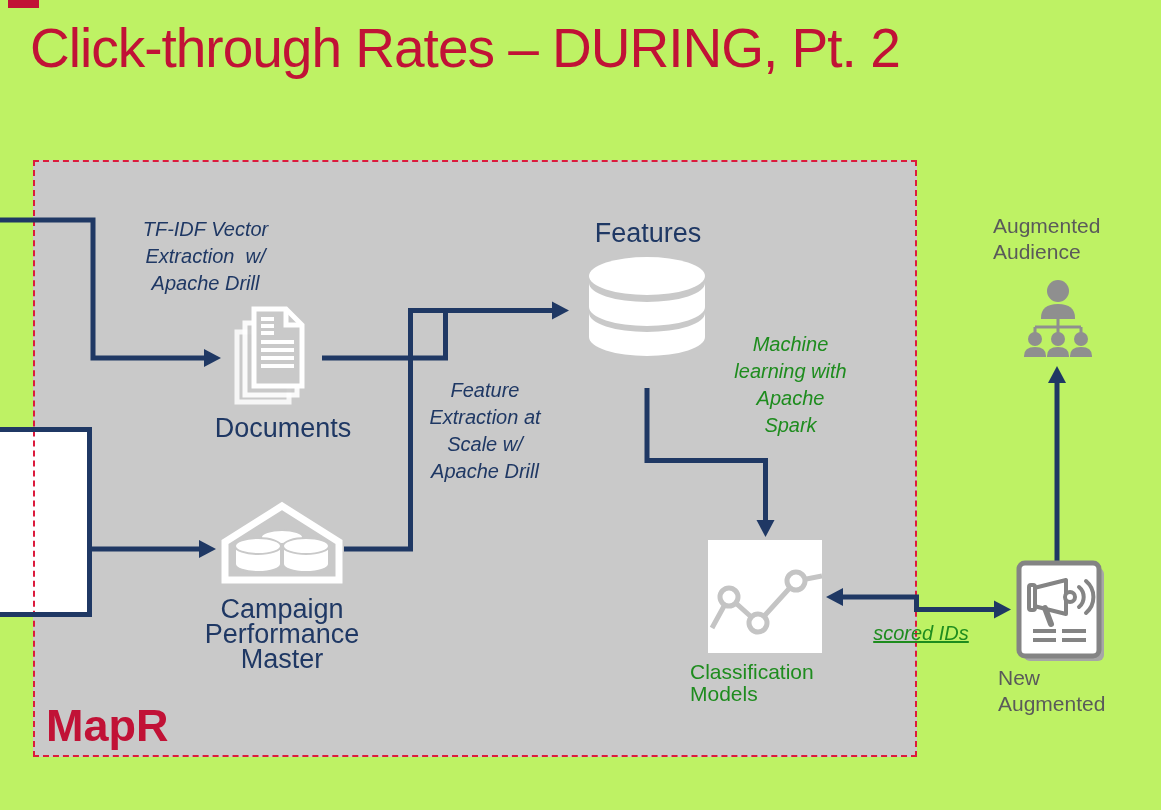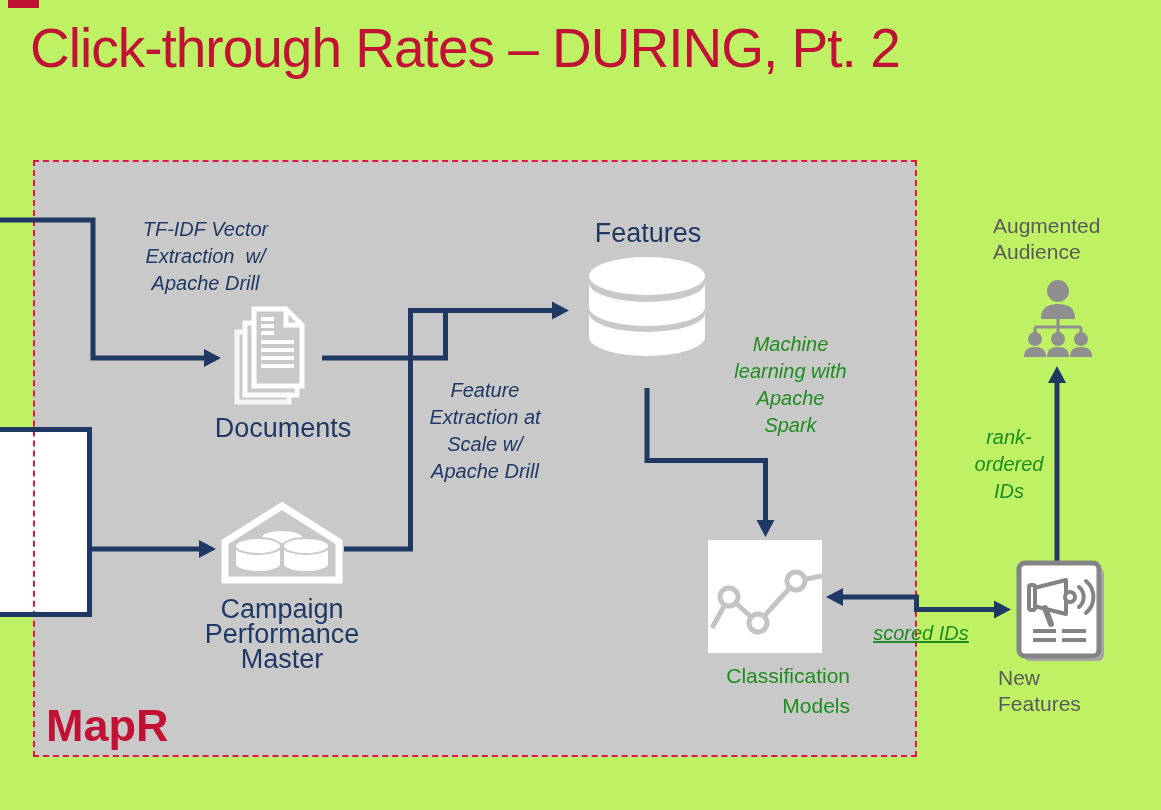--- a/index.html
+++ b/index.html
@@ -14,21 +14,21 @@
   
   #panel{left:33px;top:160px;width:884px;height:597px;background:#C9C9C9;z-index:1;}
   #external-box-fill{left:0;top:429px;width:90px;height:188px;background:#ffffff;z-index:2;}
   #panel-border{left:33px;top:160px;width:880px;height:593px;border:2px dashed #DC1A3C;z-index:3;background:transparent;}
   #connector-layer{left:0;top:0;width:1161px;height:810px;z-index:4;}
   .icon{z-index:5;}
   
   .navy-label{color:#1F3864;font-size:27px;line-height:25px;text-align:center;white-space:pre-line;z-index:6;}
   .navy-note{color:#1F3864;font-size:20px;line-height:27px;font-style:italic;text-align:center;white-space:pre-wrap;z-index:6;}
   .green-note{color:#1E8C1E;font-size:20px;line-height:27px;font-style:italic;text-align:center;white-space:pre-wrap;z-index:6;}
-  .green-label{color:#1E8C1E;font-size:21px;line-height:30px;text-align:right;white-space:pre-line;z-index:6;}
+  .green-label{color:#1E8C1E;font-size:21px;line-height:22px;text-align:left;white-space:pre-line;z-index:6;}
   .gray-label{color:#5A5A5A;font-size:21px;line-height:26px;text-align:left;white-space:pre-line;z-index:6;}
   #brand-logo{left:46px;top:700px;color:#C11236;font-size:45px;font-weight:bold;letter-spacing:0px;z-index:6;}
 </style>
 </head>
 <body>
 
 <div id="slide">
 
   <div class="abs" id="corner-mark"></div>
   <div class="abs" id="page-title">Click-through Rates – DURING, Pt. 2</div>
@@ -159,22 +159,19 @@
   <div class="abs navy-label" style="left:202px;top:597px;width:160px;">Campaign
 Performance
 Master</div>
   <div class="abs green-note" style="left:713px;top:331px;width:155px;">Machine
 learning with
 Apache
 Spark</div>
   <div class="abs green-label" style="left:690px;top:661px;width:160px;">Classification
 Models</div>
   <div class="abs green-note" style="left:856px;top:620px;width:130px;text-decoration:underline;">scored IDs</div>
-  <div class="abs green-note" style="left:963px;top:424px;width:92px;">rank-
-ordered
-IDs</div>
   <div class="abs gray-label" style="left:993px;top:213px;width:132px;">Augmented
 Audience</div>
   <div class="abs gray-label" style="left:998px;top:665px;width:120px;">New
-Features</div>
+Augmented</div>
   <div class="abs" id="brand-logo">MapR</div>
 
 </div>
 
 </body></html>

